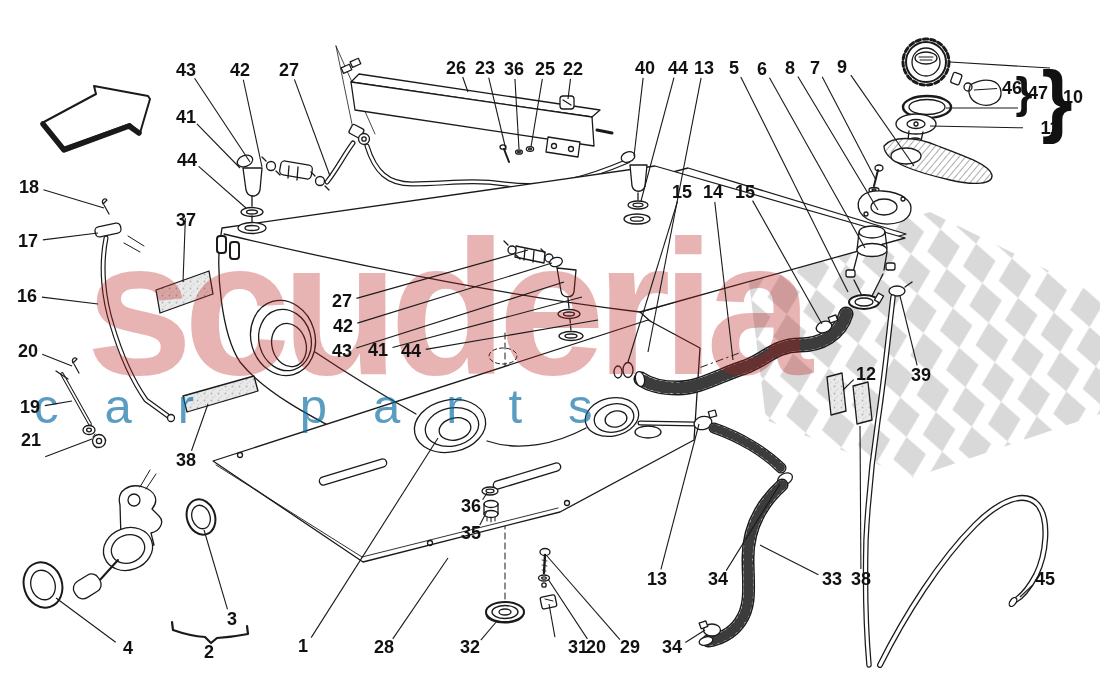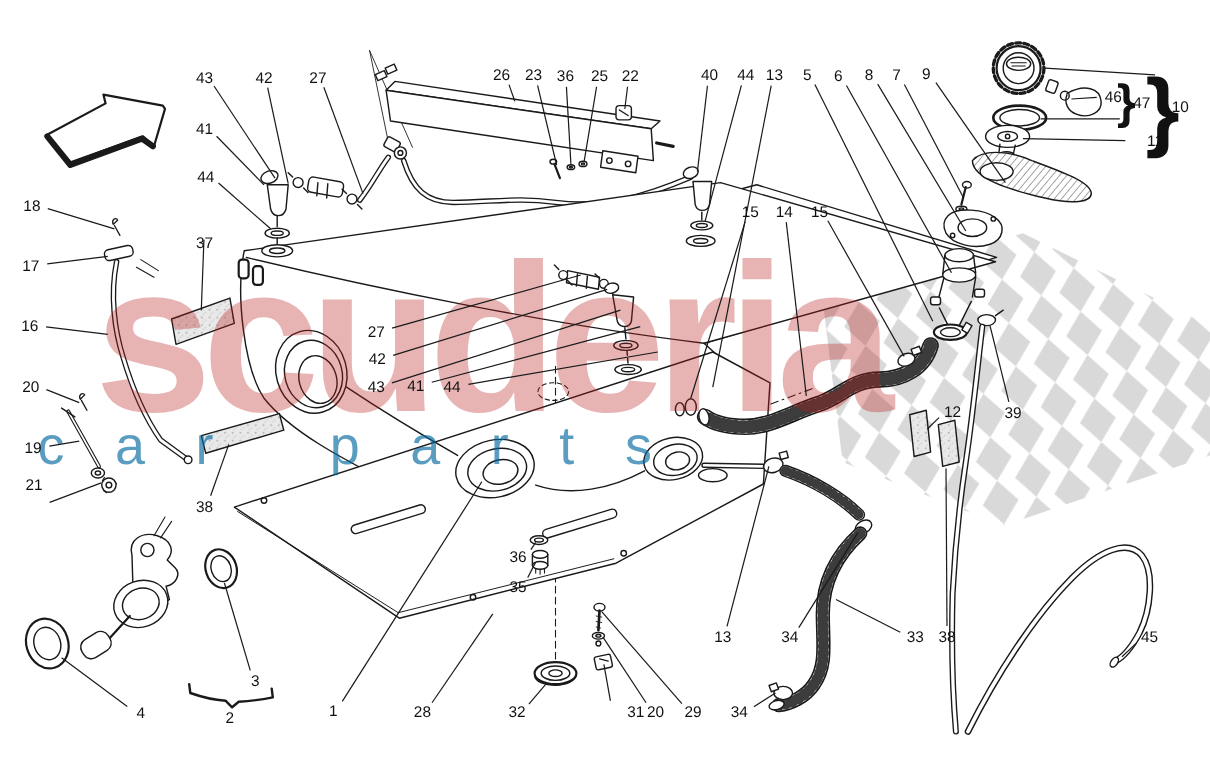--- a/index.html
+++ b/index.html
@@ -14,21 +14,21 @@
     font-size:192px;font-weight:bold;letter-spacing:-9px;line-height:1;
     color:#b91c1c;opacity:.33;white-space:nowrap;pointer-events:none;
   }
   .wm-sub{
     position:absolute;left:34px;top:382px;
     font-size:49px;font-weight:400;letter-spacing:46px;line-height:1;
     color:#0369a1;opacity:.65;white-space:nowrap;pointer-events:none;
   }
   .callout{
     position:absolute;transform:translate(-50%,-50%);
-    font-weight:normal;font-size:14px;color:#111;white-space:nowrap;
+    font-weight:bold;font-size:18px;color:#111;white-space:nowrap;
   }
   .brace{
     position:absolute;transform:translate(-50%,-50%);
     font-weight:bold;color:#111;line-height:1;
   }
 </style>
 </head>
 <body>
 
 <div class="stage">

